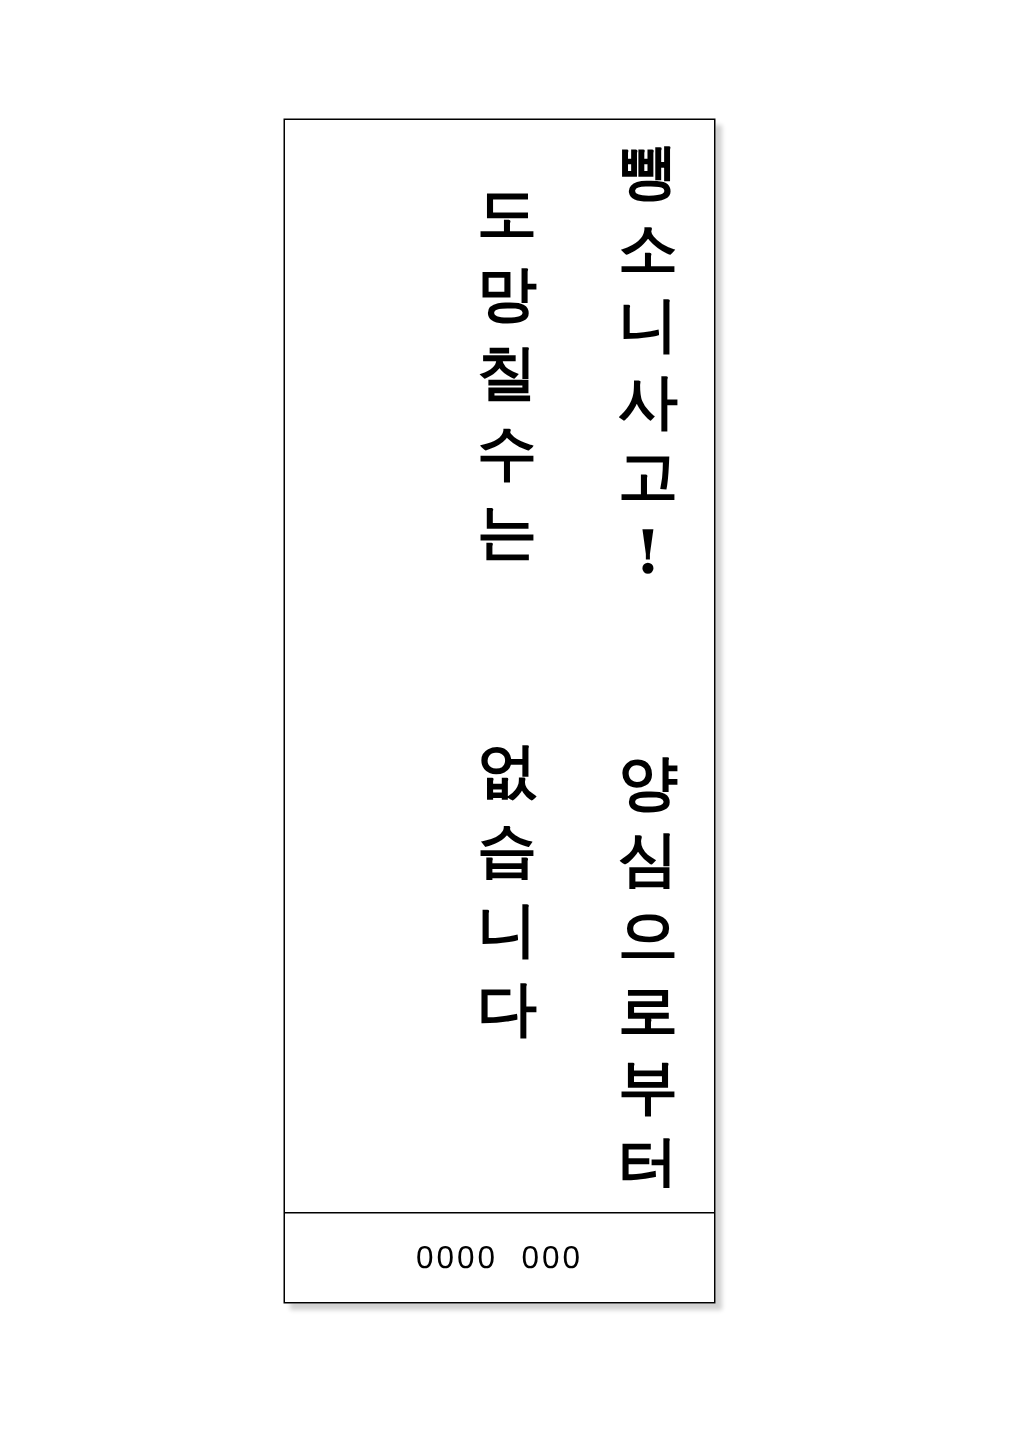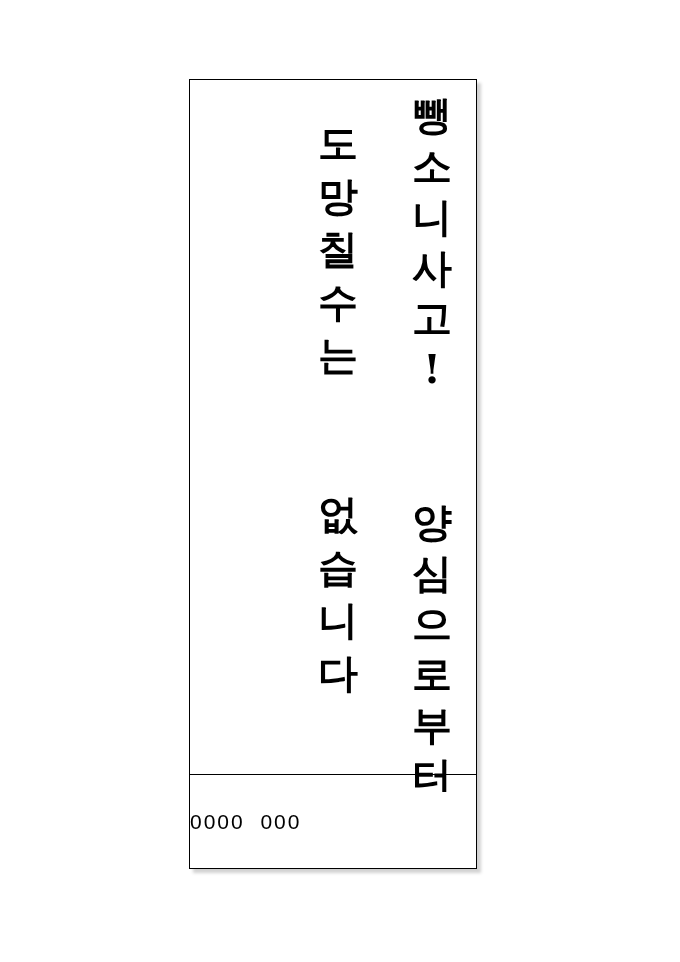--- a/index.html
+++ b/index.html
@@ -63,24 +63,25 @@
     line-height: 50px;
   }
   .ch.blank { color: transparent; }
   .col-1 { padding-top: 10px; }
   .col-2 { padding-top: 38px; }
   .footer {
     position: absolute;
     left: 0;
     right: 0;
     bottom: 0;
-    height: 94px;
+    height: 60px;
     border-top: 1px solid #000000;
     display: flex;
     align-items: center;
+    justify-content: center;
     box-sizing: border-box;
   }
   .footer-text {
     font-family: "Liberation Sans", sans-serif;
     font-size: 21px;
     letter-spacing: 2px;
     color: #000000;
     white-space: pre;
   }
 </style>

